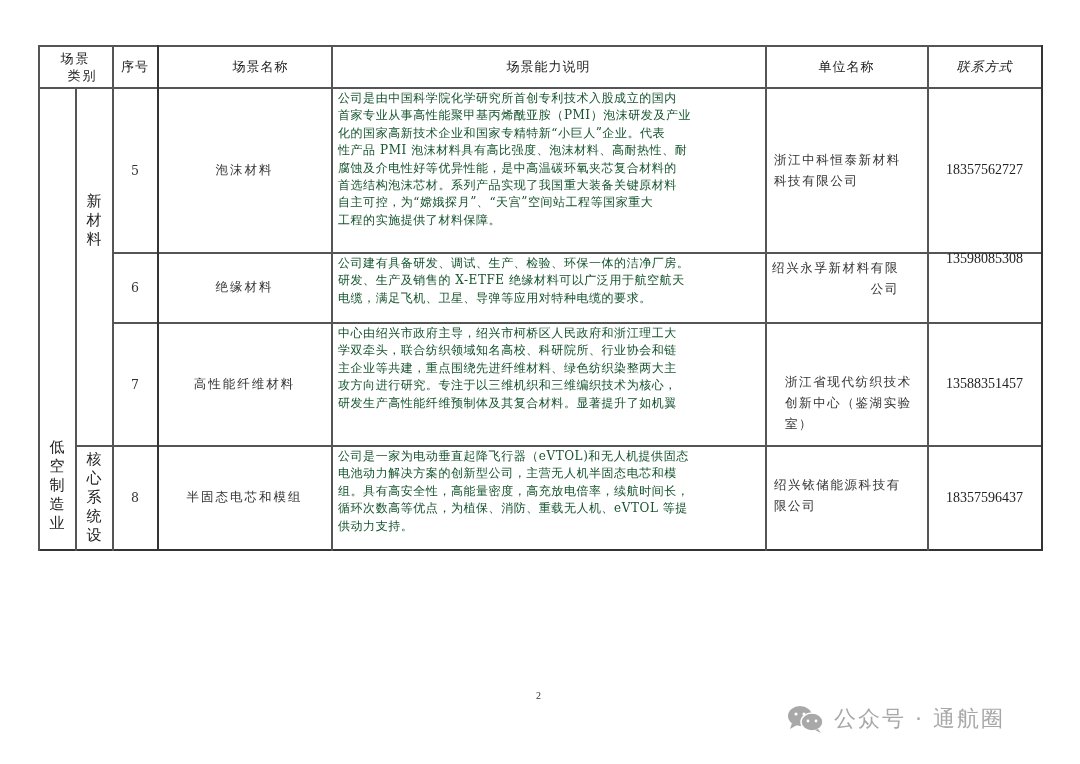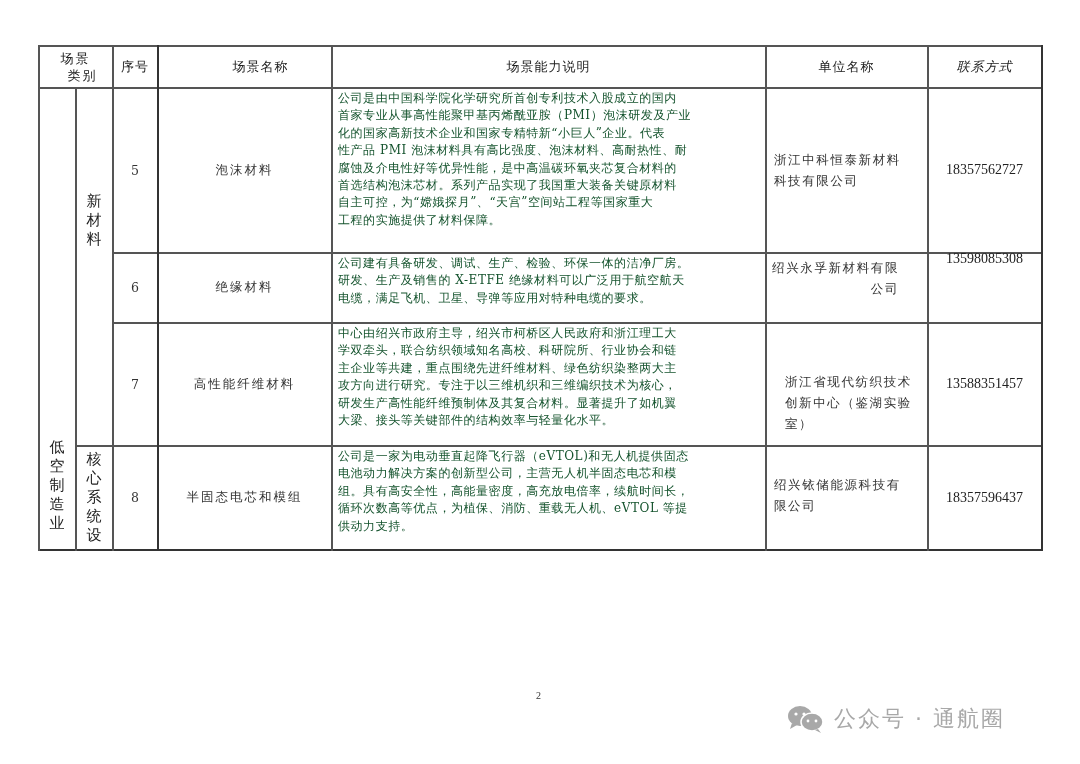--- a/index.html
+++ b/index.html
@@ -124,21 +124,20 @@
   <div class="cell phone top" style="left:928px; top:239px; width:113px; height:69px;">13598085308</div>
 
   <div class="cell center" style="left:113px; top:323px; width:44px; height:122px;">7</div>
   <div class="cell center" style="left:158px; top:323px; width:173px; height:122px; letter-spacing:2px;">高性能纤维材料</div>
   <div class="cell desc" style="left:332px; top:324px; width:433px; height:121px;">
     <span>中心由绍兴市政府主导，绍兴市柯桥区人民政府和浙江理工大</span>
     <span>学双牵头，联合纺织领域知名高校、科研院所、行业协会和链</span>
     <span>主企业等共建，重点围绕先进纤维材料、绿色纺织染整两大主</span>
     <span>攻方向进行研究。专注于以三维机织和三维编织技术为核心，</span>
     <span>研发生产高性能纤维预制体及其复合材料。显著提升了如机翼</span>
-    <span>大梁、接头等关键部件的结构效率与轻量化水平。</span>
   </div>
   <div class="cell unit" style="left:766px; top:341px; width:161px; height:122px;margin-left:11px;">
     <span>浙江省现代纺织技术</span>
     <span>创新中心（鉴湖实验</span>
     <span>室）</span>
   </div>
   <div class="cell phone" style="left:928px; top:323px; width:113px; height:122px;">13588351457</div>
 
   <div class="cell center" style="left:113px; top:446px; width:44px; height:103px;">8</div>
   <div class="cell center" style="left:158px; top:446px; width:173px; height:103px; letter-spacing:2px;">半固态电芯和模组</div>

